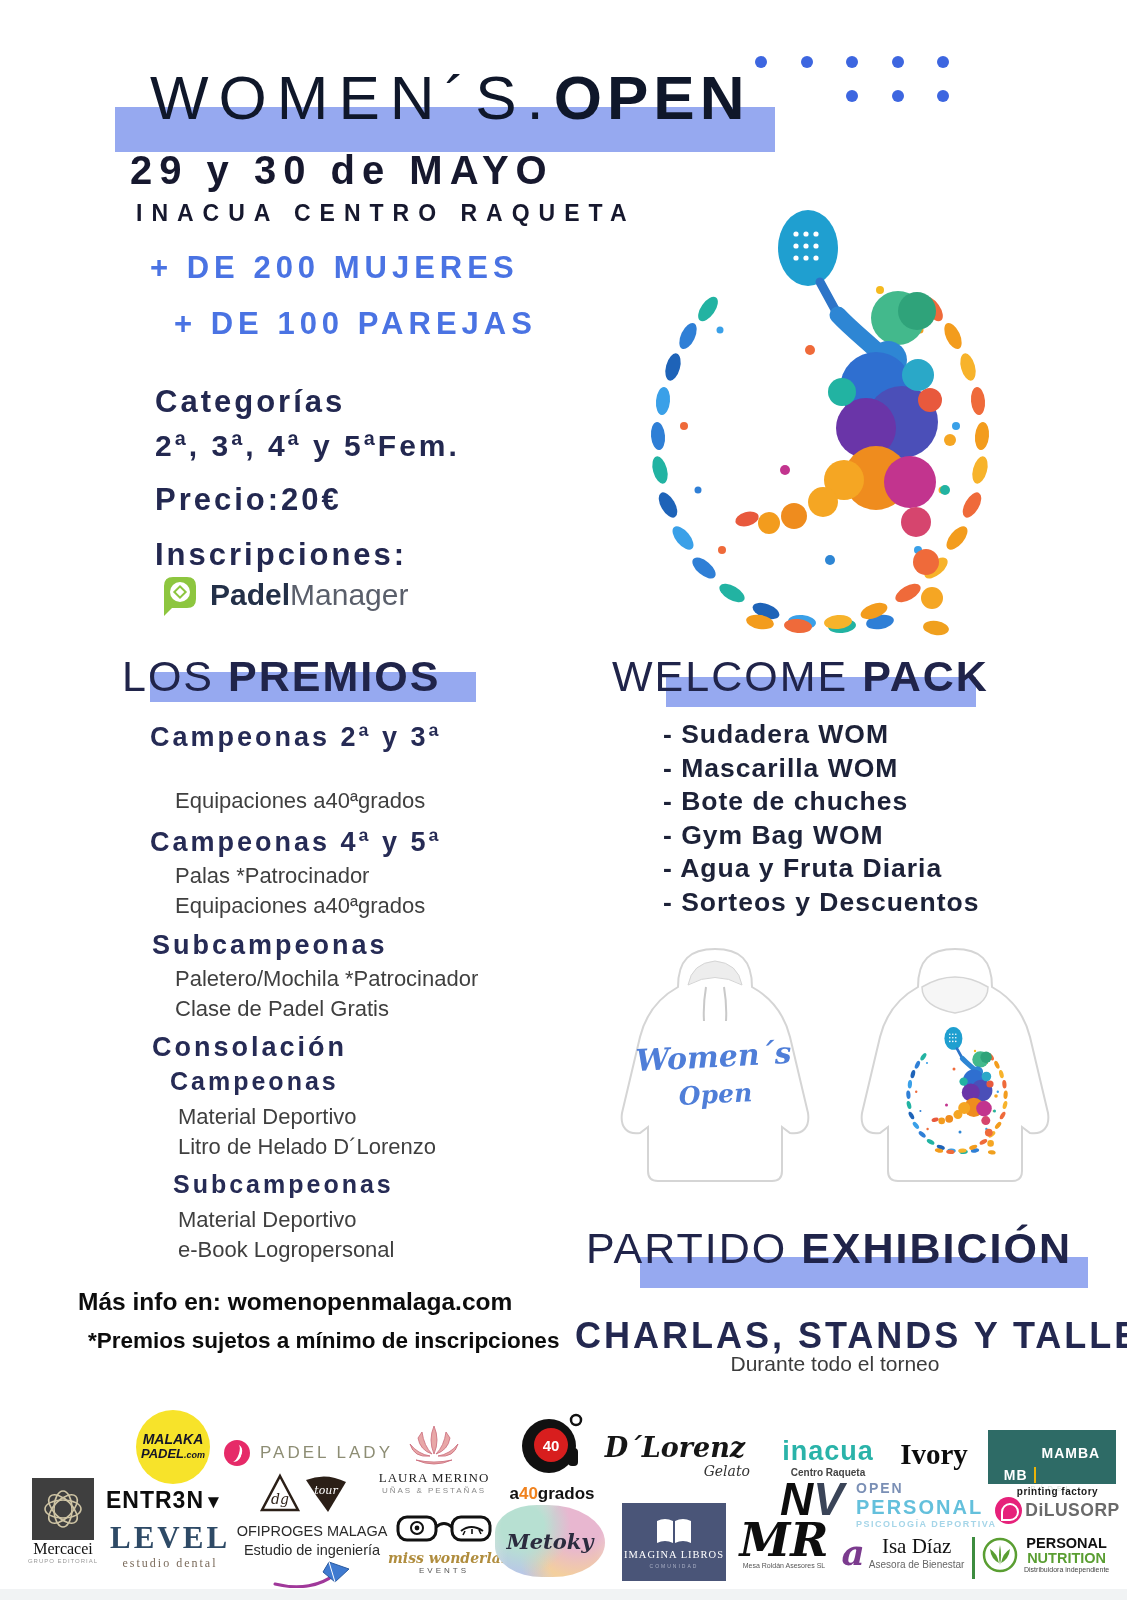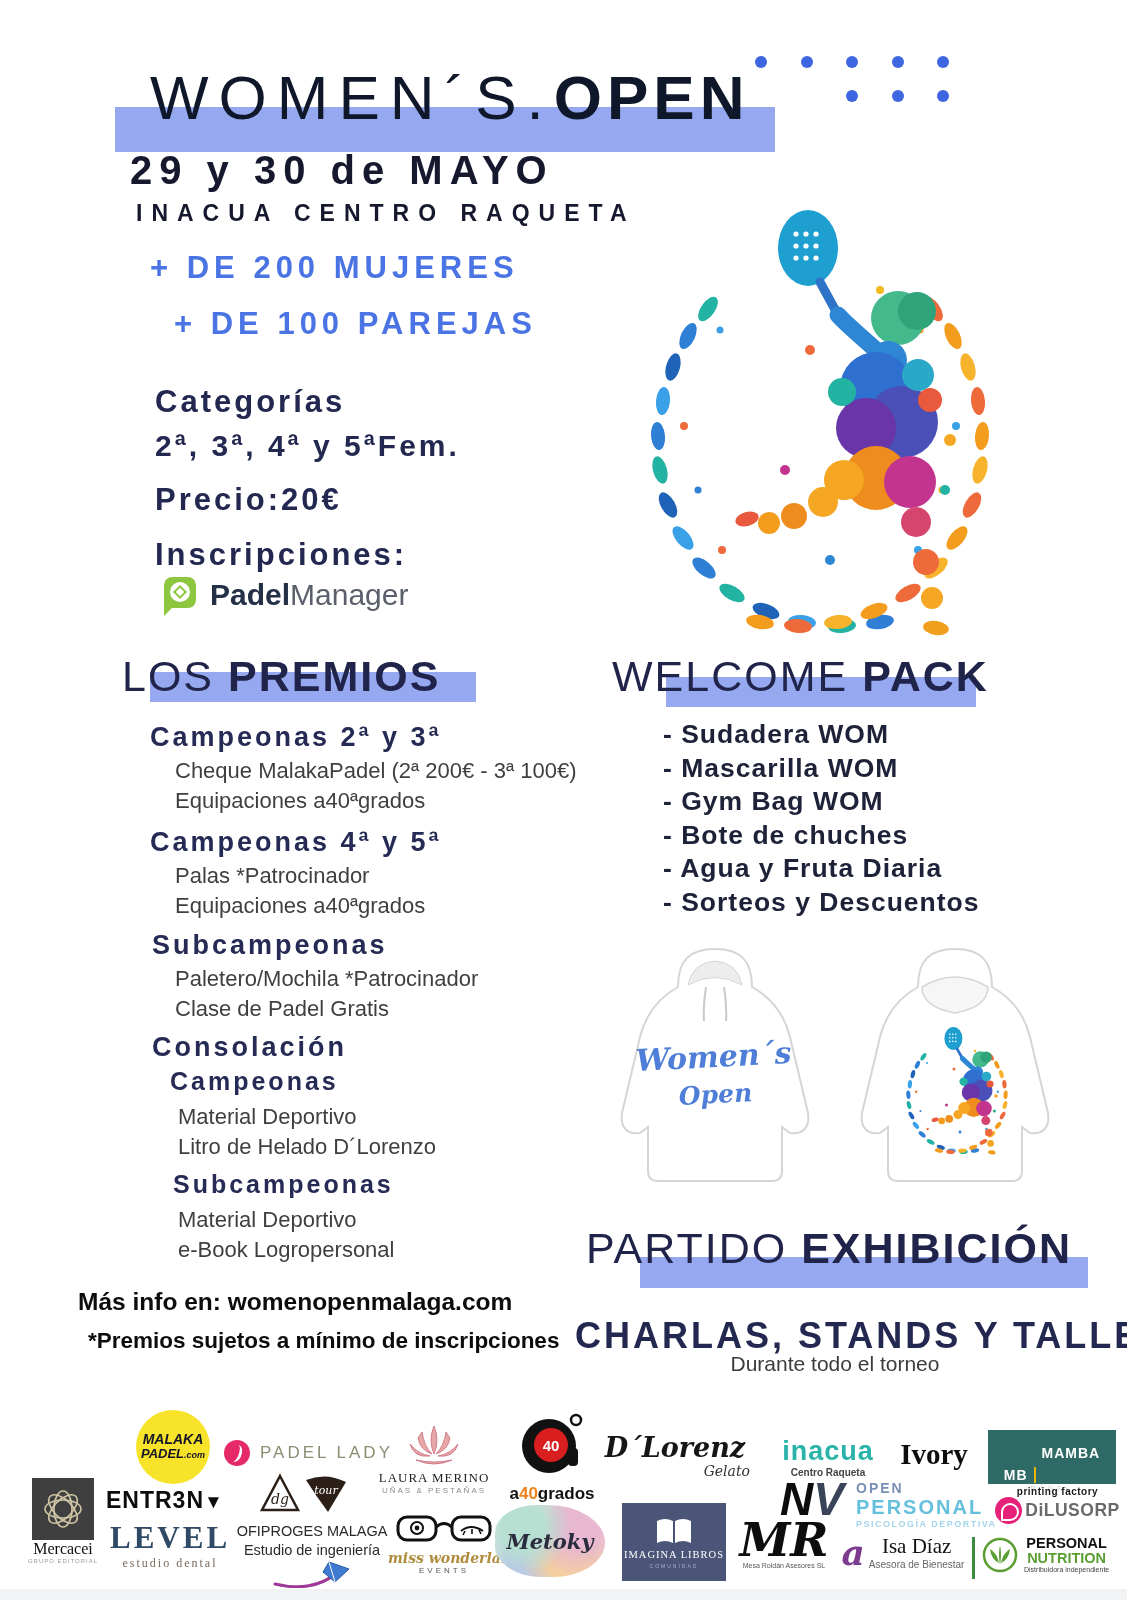--- a/index.html
+++ b/index.html
@@ -249,21 +249,20 @@
     <use href="#playerArt"></use>
   </svg>
 
   <div class="bar" style="left:150px;top:672px;width:326px;height:30px;"></div>
   <div class="abs z1 sec" style="left:122px;top:652px;">
     <span class="lt">LOS</span>
     <span class="bd">PREMIOS</span>
   </div>
 
   <div class="pt" style="left:150px;top:722px;">Campeonas 2ª y 3ª</div>
-  <div class="pi" style="left:175px;top:758px;">Cheque MalakaPadel (2ª 200€ - 3ª 100€)</div>
   <div class="pi" style="left:175px;top:788px;">Equipaciones a40ªgrados</div>
 
   <div class="pt" style="left:150px;top:827px;">Campeonas 4ª y 5ª</div>
   <div class="pi" style="left:175px;top:863px;">Palas *Patrocinador</div>
   <div class="pi" style="left:175px;top:893px;">Equipaciones a40ªgrados</div>
 
   <div class="pt" style="left:152px;top:930px;">Subcampeonas</div>
   <div class="pi" style="left:175px;top:966px;">Paletero/Mochila *Patrocinador</div>
   <div class="pi" style="left:175px;top:996px;">Clase de Padel Gratis</div>
 
@@ -276,22 +275,22 @@
   <div class="pi" style="left:178px;top:1237px;">e-Book Logropersonal</div>
 
   <div class="bar" style="left:666px;top:677px;width:310px;height:30px;"></div>
   <div class="abs z1 sec" style="left:612px;top:652px;">
     <span class="lt">WELCOME</span>
     <span class="bd">PACK</span>
   </div>
   <div class="wp-list">
     <div class="wp-item">- Sudadera WOM</div>
     <div class="wp-item">- Mascarilla WOM</div>
+    <div class="wp-item">- Bote de chuches</div>
     <div class="wp-item">- Gym Bag WOM</div>
-    <div class="wp-item">- Bote de chuches</div>
     <div class="wp-item">- Agua y Fruta Diaria</div>
     <div class="wp-item">- Sorteos y Descuentos</div>
   </div>
 
   <svg class="abs" style="left:585px;top:915px;" width="480" height="275" viewBox="0 0 480 275">
 
     <g transform="translate(15,0)">
       <path d="M78,72 C60,82 46,98 40,122 L22,198 C20,212 27,220 40,218 L48,212 L48,256 Q48,266 58,266 L172,266 Q182,266 182,256 L182,212 L190,218 C203,220 210,212 208,198 L190,122 C184,98 170,82 152,72 C152,45 140,34 115,34 C90,34 78,45 78,72 Z" fill="#ffffff" stroke="#d5d5d5" stroke-width="2"></path>
       <path d="M88,70 Q115,55 142,70 Q138,48 115,46 Q92,48 88,70 Z" fill="#ededed" stroke="#d5d5d5" stroke-width="1"></path>
       <path d="M106,72 q-3,18 -2,34" stroke="#c9c9c9" stroke-width="2" fill="none"></path>

